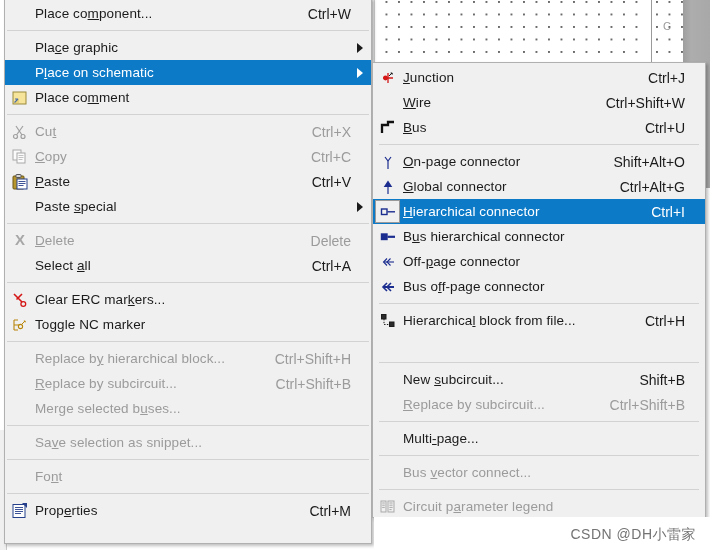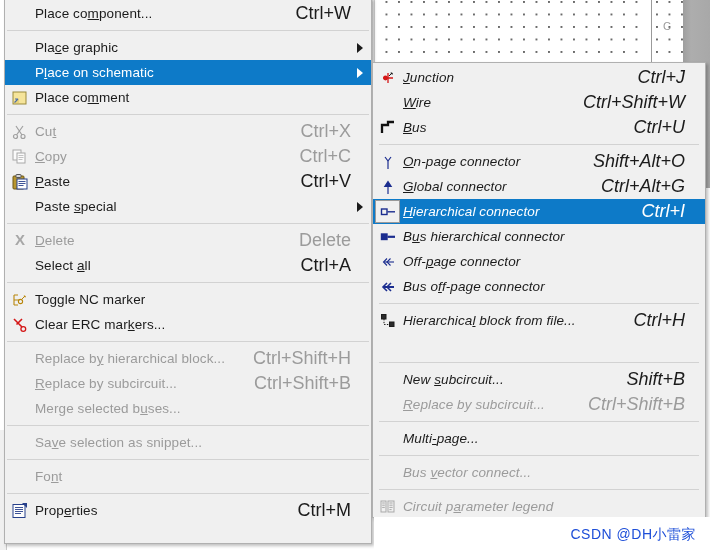--- a/index.html
+++ b/index.html
@@ -87,21 +87,21 @@
     width: 4px; height: 550px;
     background: #ffffff;
   }
 
   
   .watermark {
     position: absolute;
     right: 14px;
     bottom: 6px;
     font-size: 14px;
-    color: #1d4ed8;
+    color: #737373;
     letter-spacing: 0.5px;
     font-family: "Liberation Sans", sans-serif;
     white-space: nowrap;
     text-align: center;
   }
   .watermark-band {
     position: absolute;
     left: 374px;
     top: 517px;
     width: 336px;
@@ -126,21 +126,20 @@
     width: 368px;
     height: 546px;
     padding: 2px 0 0 0;
   }
   #menu-sub {
     left: 372px;
     top: 62px;
     width: 334px;
     height: 456px;
     padding: 2px 0 0 0;
-    font-style: italic;
   }
 
   .mi {
     position: relative;
     display: flex;
     align-items: center;
     height: 25px;
     padding: 0 20px 0 0;
     box-sizing: border-box;
     white-space: nowrap;
@@ -156,21 +155,21 @@
   }
   .mi .lbl {
     flex: 0 0 auto;
     font-size: 13.5px;
     line-height: 25px;
     color: #1b1b1b;
     letter-spacing: 0.1px;
   }
   .mi .acc {
     margin-left: auto;
-    font-size: 18px;
+    font-size: 14px;
     color: #1b1b1b;
     padding-left: 24px;
   }
   .mi.disabled .lbl, .mi.disabled .acc { color: #9b9b9b; }
   .mi.sel { background: #0d7ac8; }
   .mi.sel .lbl, .mi.sel .acc { color: #ffffff; }
 
   .sep {
     height: 1px;
     margin: 4px 2px 4px 2px;
@@ -298,39 +297,39 @@
       </div>
       <div class="mi">
         <span class="ic"></span>
         <span class="lbl">Select <span class="u">a</span>ll</span>
         <span class="acc">Ctrl+A</span>
       </div>
       <div class="sep"></div>
       <div class="mi">
         <span class="ic">
           <span style="position: relative; z-index: 2; line-height: 0;"><svg width="18" height="18" viewBox="0 0 18 18">
+              <g stroke="#d41616" stroke-width="1.6" fill="none">
+                <path d="M3 3 L11 11 M11 3 L5.5 8.5"></path>
+                <circle cx="12.3" cy="13" r="2.4" stroke-width="1.3"></circle>
+              </g>
+            </svg></span>
+        </span>
+        <span class="lbl">Clear ERC mar<span class="u">k</span>ers...</span>
+      </div>
+      <div class="mi">
+        <span class="ic">
+          <span style="position: relative; z-index: 2; line-height: 0;"><svg width="18" height="18" viewBox="0 0 18 18">
               <g stroke="#b8860b" stroke-width="1.1" fill="none">
                 <path d="M3 4 L3 14 M3 4 L7 4 M3 14 L7 14 M3 9 L8 9"></path>
                 <circle cx="9.5" cy="10.5" r="2.1"></circle>
                 <path d="M11 8 L14 5 M12.8 5 l1.4 0 l0 1.4" stroke-width="1"></path>
               </g>
             </svg></span>
         </span>
         <span class="lbl">Tog<span class="u">g</span>le NC marker</span>
-      </div>
-      <div class="mi">
-        <span class="ic">
-          <span style="position: relative; z-index: 2; line-height: 0;"><svg width="18" height="18" viewBox="0 0 18 18">
-              <g stroke="#d41616" stroke-width="1.6" fill="none">
-                <path d="M3 3 L11 11 M11 3 L5.5 8.5"></path>
-                <circle cx="12.3" cy="13" r="2.4" stroke-width="1.3"></circle>
-              </g>
-            </svg></span>
-        </span>
-        <span class="lbl">Clear ERC mar<span class="u">k</span>ers...</span>
       </div>
       <div class="sep"></div>
       <div class="mi disabled">
         <span class="ic"></span>
         <span class="lbl">Replace b<span class="u">y</span> hierarchical block...</span>
         <span class="acc">Ctrl+Shift+H</span>
       </div>
       <div class="mi disabled">
         <span class="ic"></span>
         <span class="lbl"><span class="u">R</span>eplace by subcircuit...</span>

